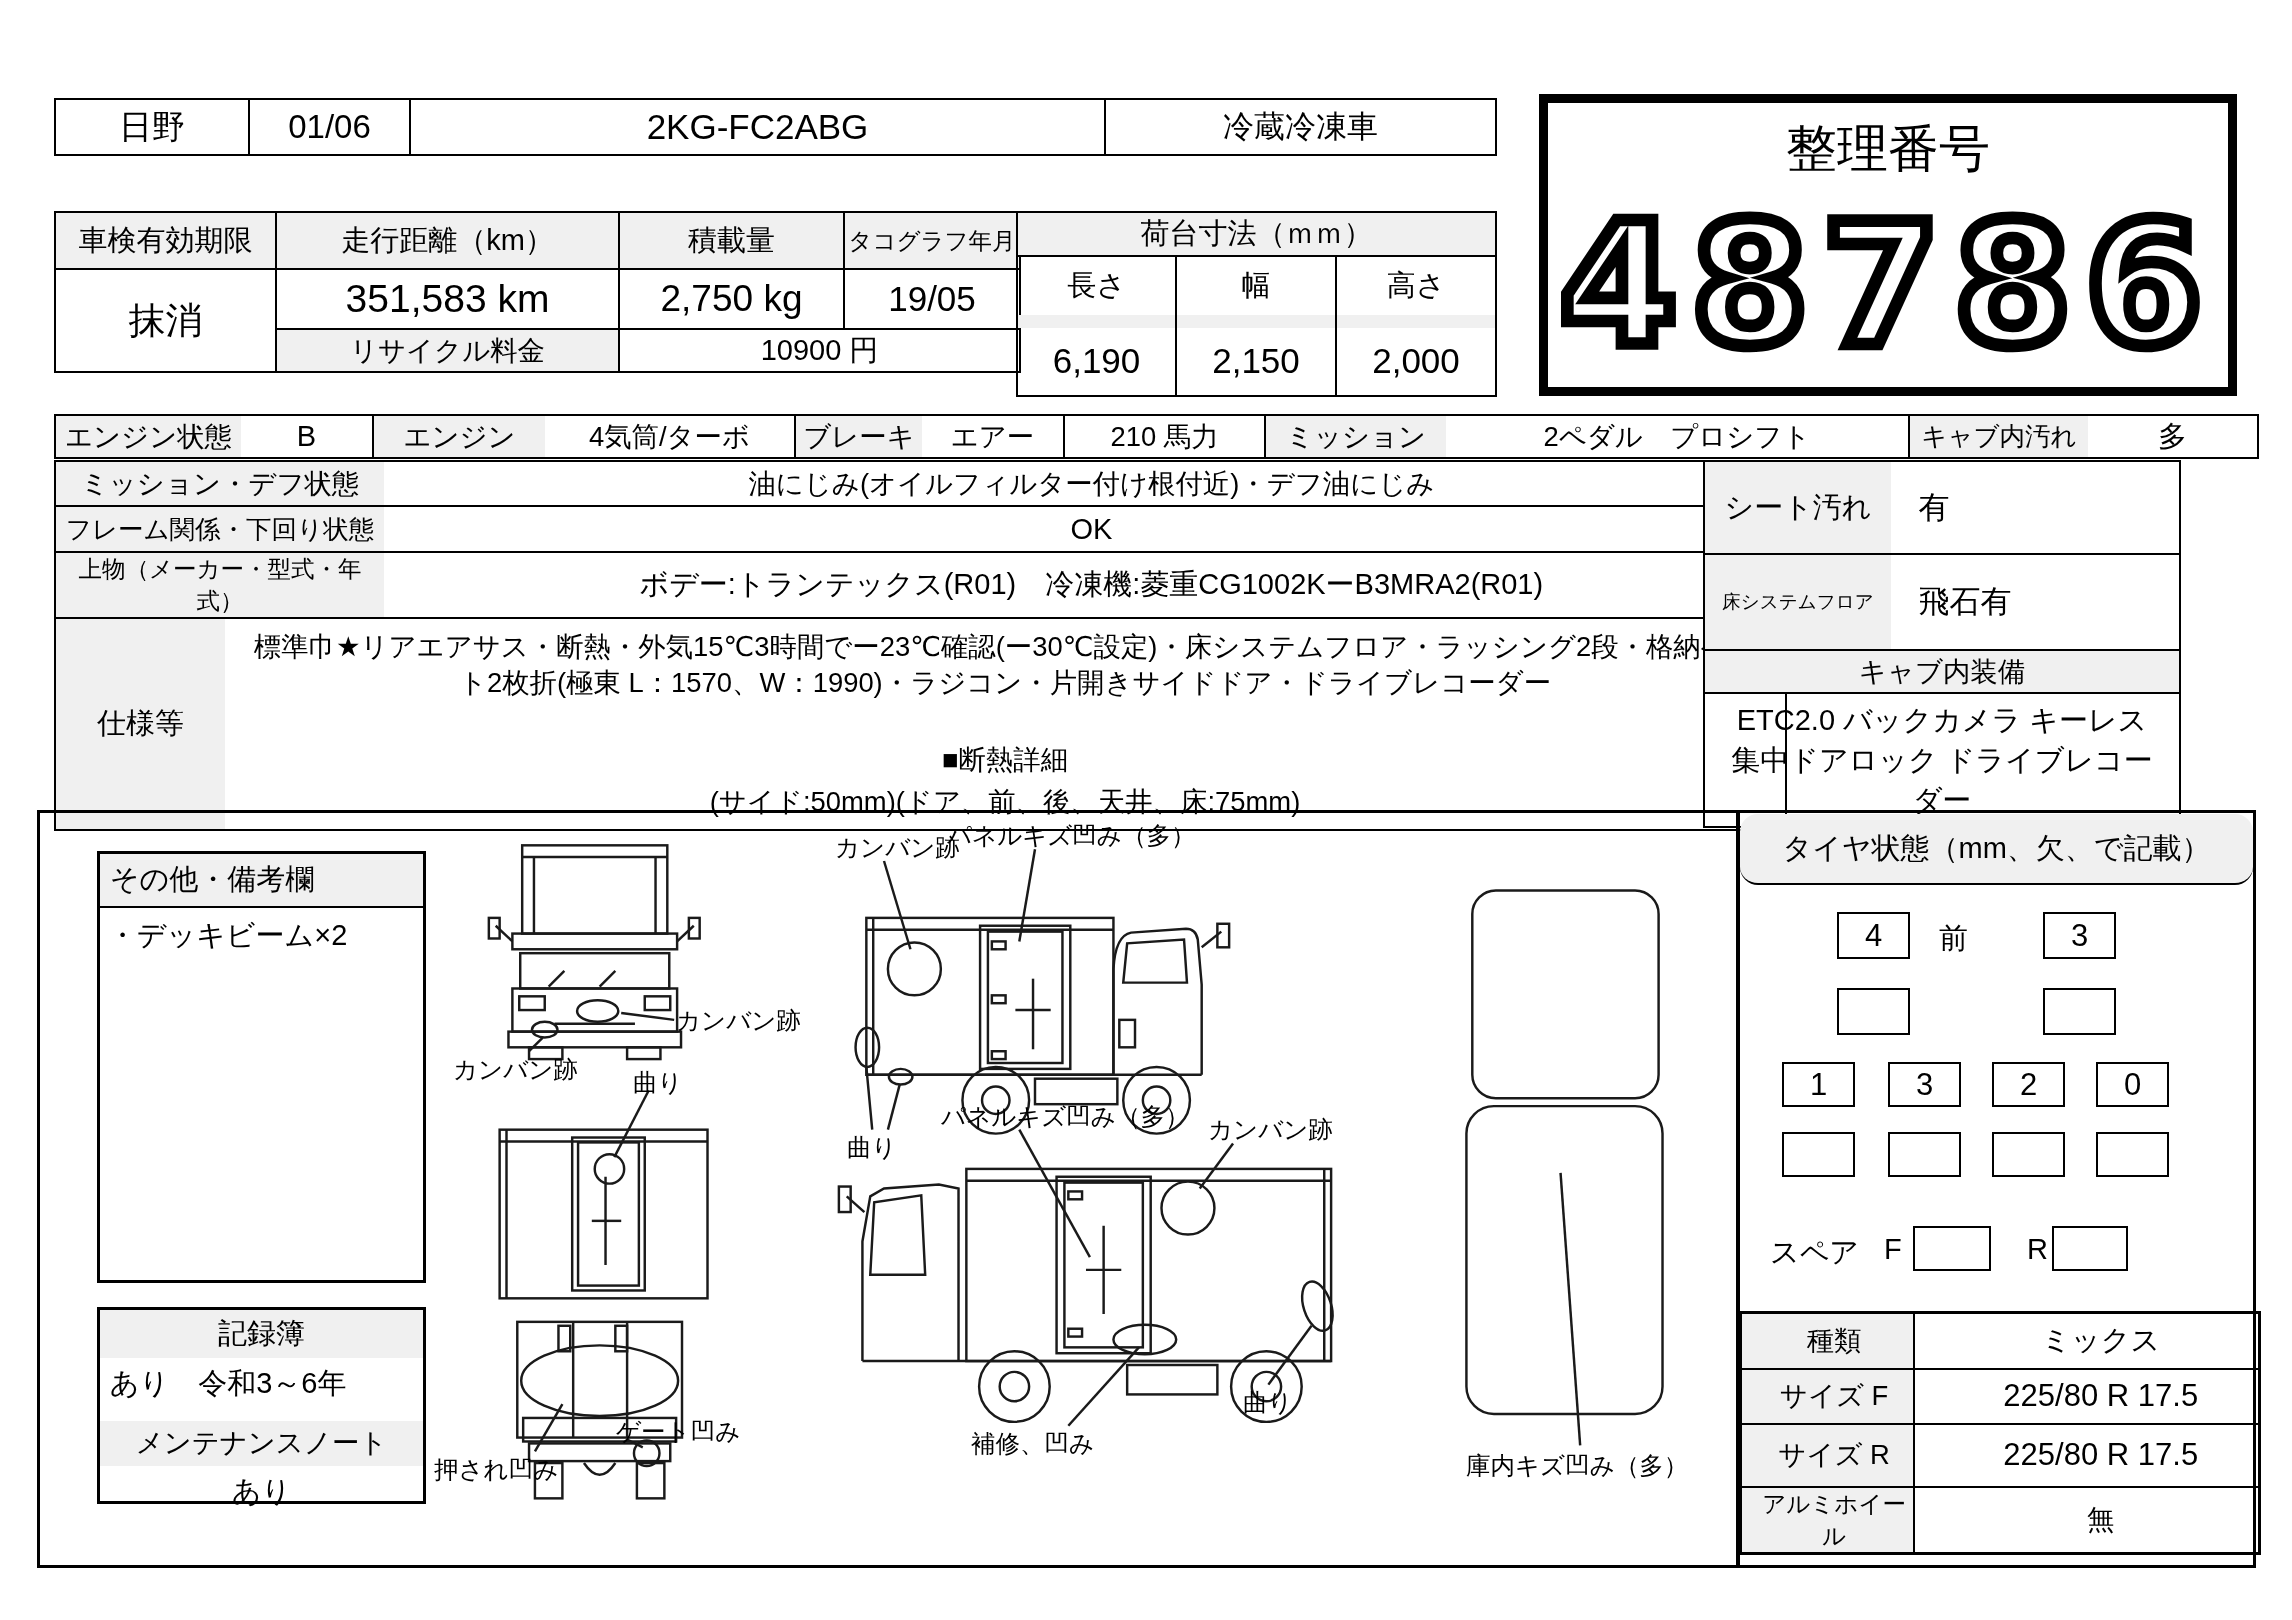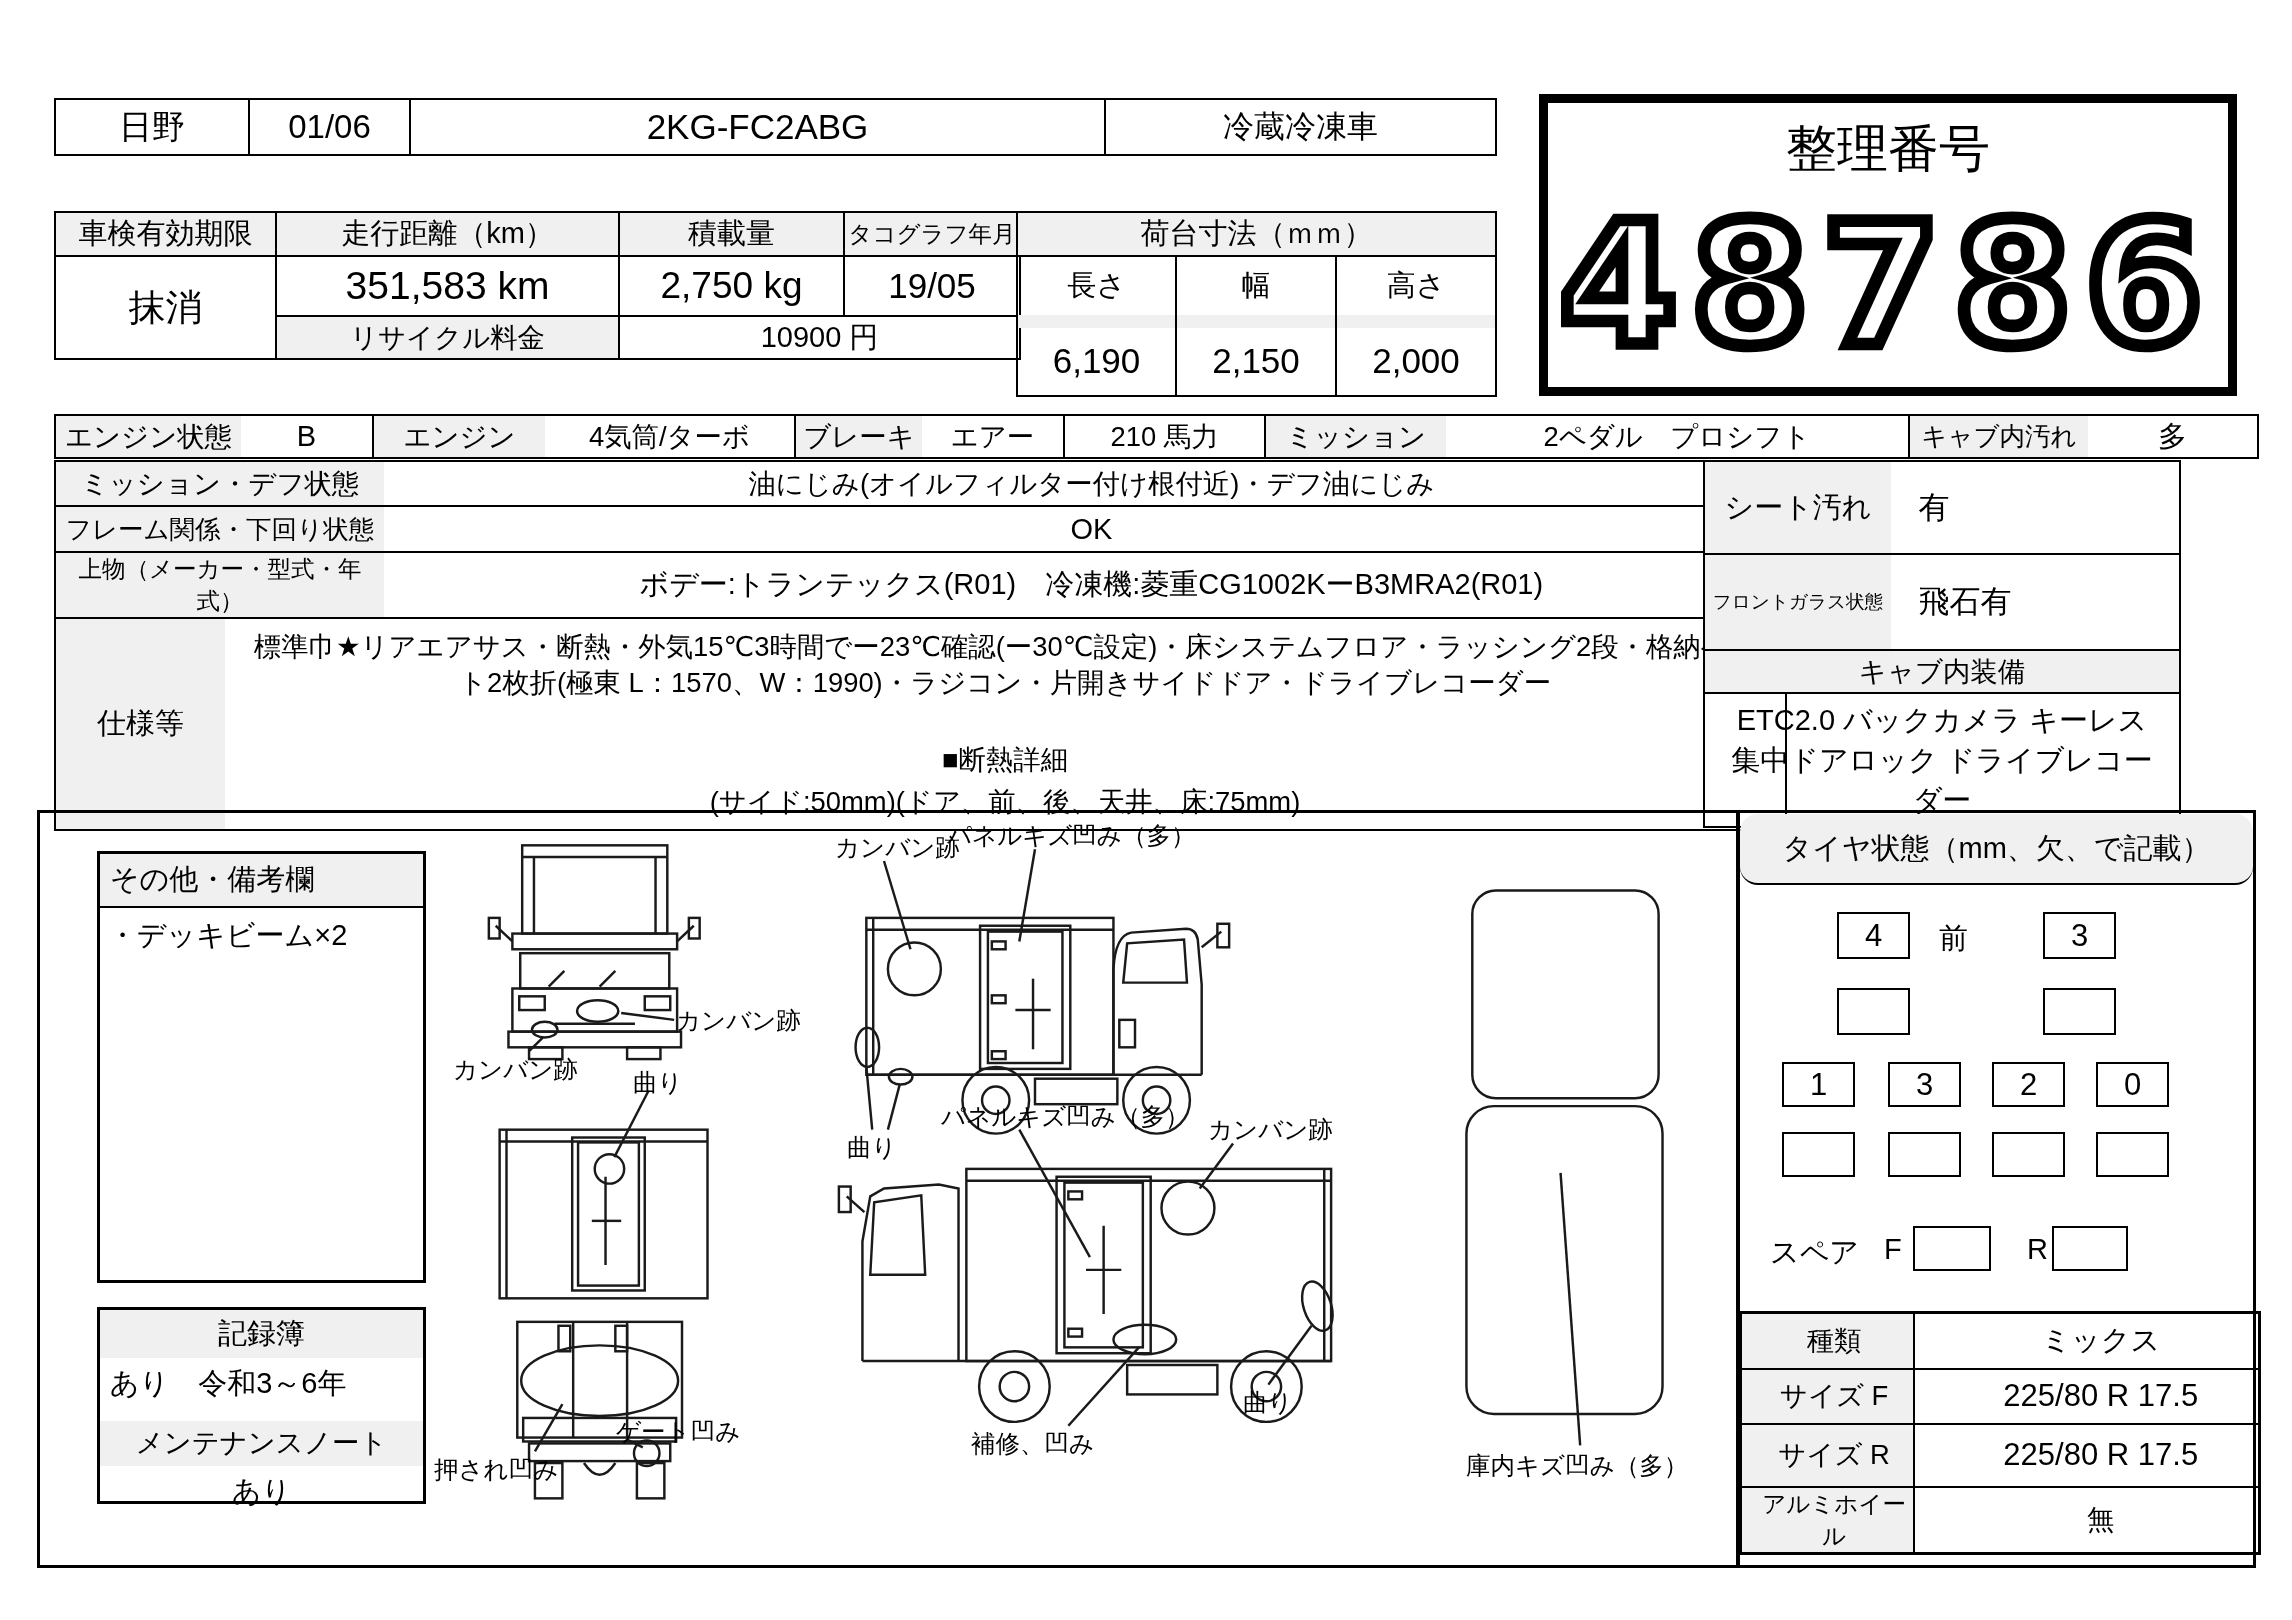--- a/index.html
+++ b/index.html
@@ -56,21 +56,21 @@
   </div>
 
   <table class="tbl" style="left:54px;top:211px;width:965px;">
     <colgroup>
         <col style="width:221px">
         <col style="width:343px">
         <col style="width:225px">
         <col style="width:176px">
       </colgroup>
     <tbody>
-        <tr style="height:44px;">
+        <tr style="height:57px;">
       <th class="g f30 bb3">車検有効期限</th>
       <th class="g f30 bb3">走行距離（km）</th>
       <th class="g f30 bb3">積載量</th>
       <th class="g f24 bb3">タコグラフ年月</th>
     </tr>
     <tr style="height:60px;">
       <td class="f38" rowspan="2">抹消</td>
       <td class="f40 bb3">351,583 km</td>
       <td class="f38 bb3">2,750 kg</td>
       <td class="f36 bb3">19/05</td>
@@ -180,21 +180,21 @@
       <td style="padding:0;">
         <div class="rowflex" style="height:91px;">
           <div class="rlab f30">シート汚れ</div>
           <div class="rval f32">有</div>
         </div>
       </td>
     </tr>
     <tr style="height:94px;">
       <td style="padding:0;">
         <div class="rowflex" style="height:94px;">
-          <div class="rlab" style="font-size:18.6px;">フロントガラス状態</div>
+          <div class="rlab" style="font-size:18.6px;">床システムフロア</div>
           <div class="rval f32">飛石有</div>
         </div>
       </td>
     </tr>
     <tr style="height:43px;">
       <td class="g f28">キャブ内装備</td>
     </tr>
     <tr style="height:93px;">
       <td class="left" style="padding:5.9px 13.7px;vertical-align:middle;">
         <div class="f30" style="line-height:40px;">ETC2.0 バックカメラ キーレス 集中ドアロック ドライブレコーダー</div>

